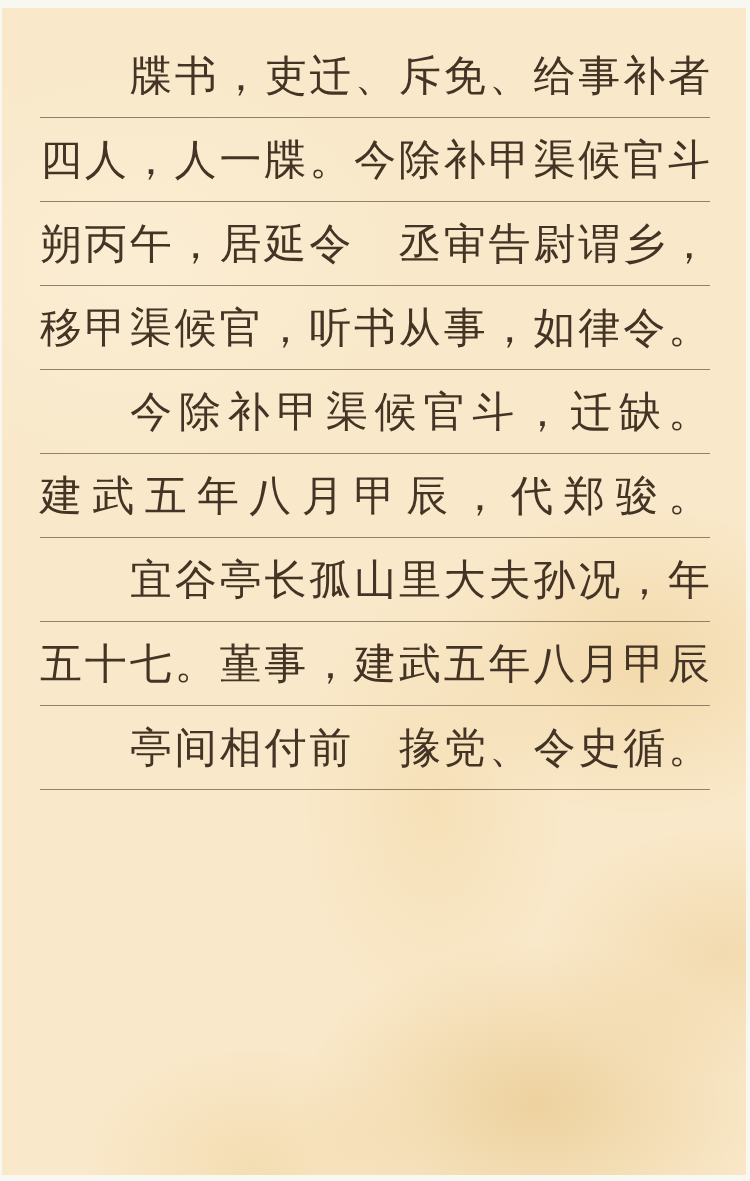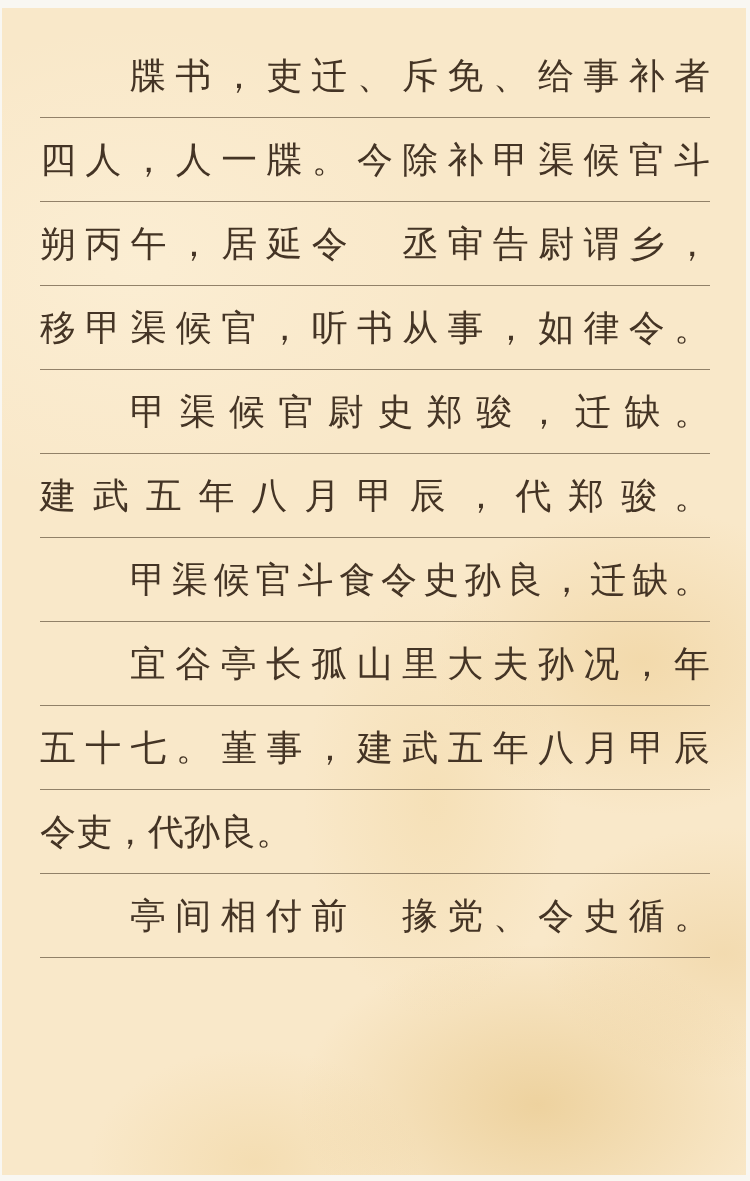--- a/index.html
+++ b/index.html
@@ -28,21 +28,21 @@
   .rows {
     padding: 26px 36px 0 38px;
   }
   .row {
     height: 83px;
     display: flex;
     flex-direction: column;
     justify-content: center;
     border-bottom: 1px solid rgba(127,110,87,0.85);
     font-family: "Liberation Serif", "DejaVu Serif", serif;
-    font-size: 36px;
+    font-size: 42px;
     line-height: 1;
     color: #443425;
     letter-spacing: 0;
     white-space: nowrap;
   }
   .row.justify {
     white-space: normal;
     text-align: justify;
     text-align-last: justify;
     text-justify: inter-character;
@@ -53,21 +53,19 @@
 </style>
 </head>
 <body>
 
 <div class="page">
   <div class="rows">
     <div class="row indent justify">牒书，吏迁、斥免、给事补者</div>
     <div class="row justify">四人，人一牒。今除补甲渠候官斗</div>
     <div class="row justify">朔丙午，居延令　丞审告尉谓乡，</div>
     <div class="row justify">移甲渠候官，听书从事，如律令。</div>
-    <div class="row indent justify">甲渠候官尉史郑骏，迁缺。</div>
+    <div class="row indent justify">今除补甲渠候官斗，迁缺。</div>
     <div class="row justify">建武五年八月甲辰，代郑骏。</div>
-    <div class="row indent justify">甲渠候官斗食令史孙良，迁缺。</div>
     <div class="row indent justify">宜谷亭长孤山里大夫孙况，年</div>
     <div class="row justify">五十七。堇事，建武五年八月甲辰</div>
-    <div class="row">令吏，代孙良。</div>
     <div class="row indent justify">亭间相付前　掾党、令史循。</div>
   </div>
 </div>
 
 </body></html>

